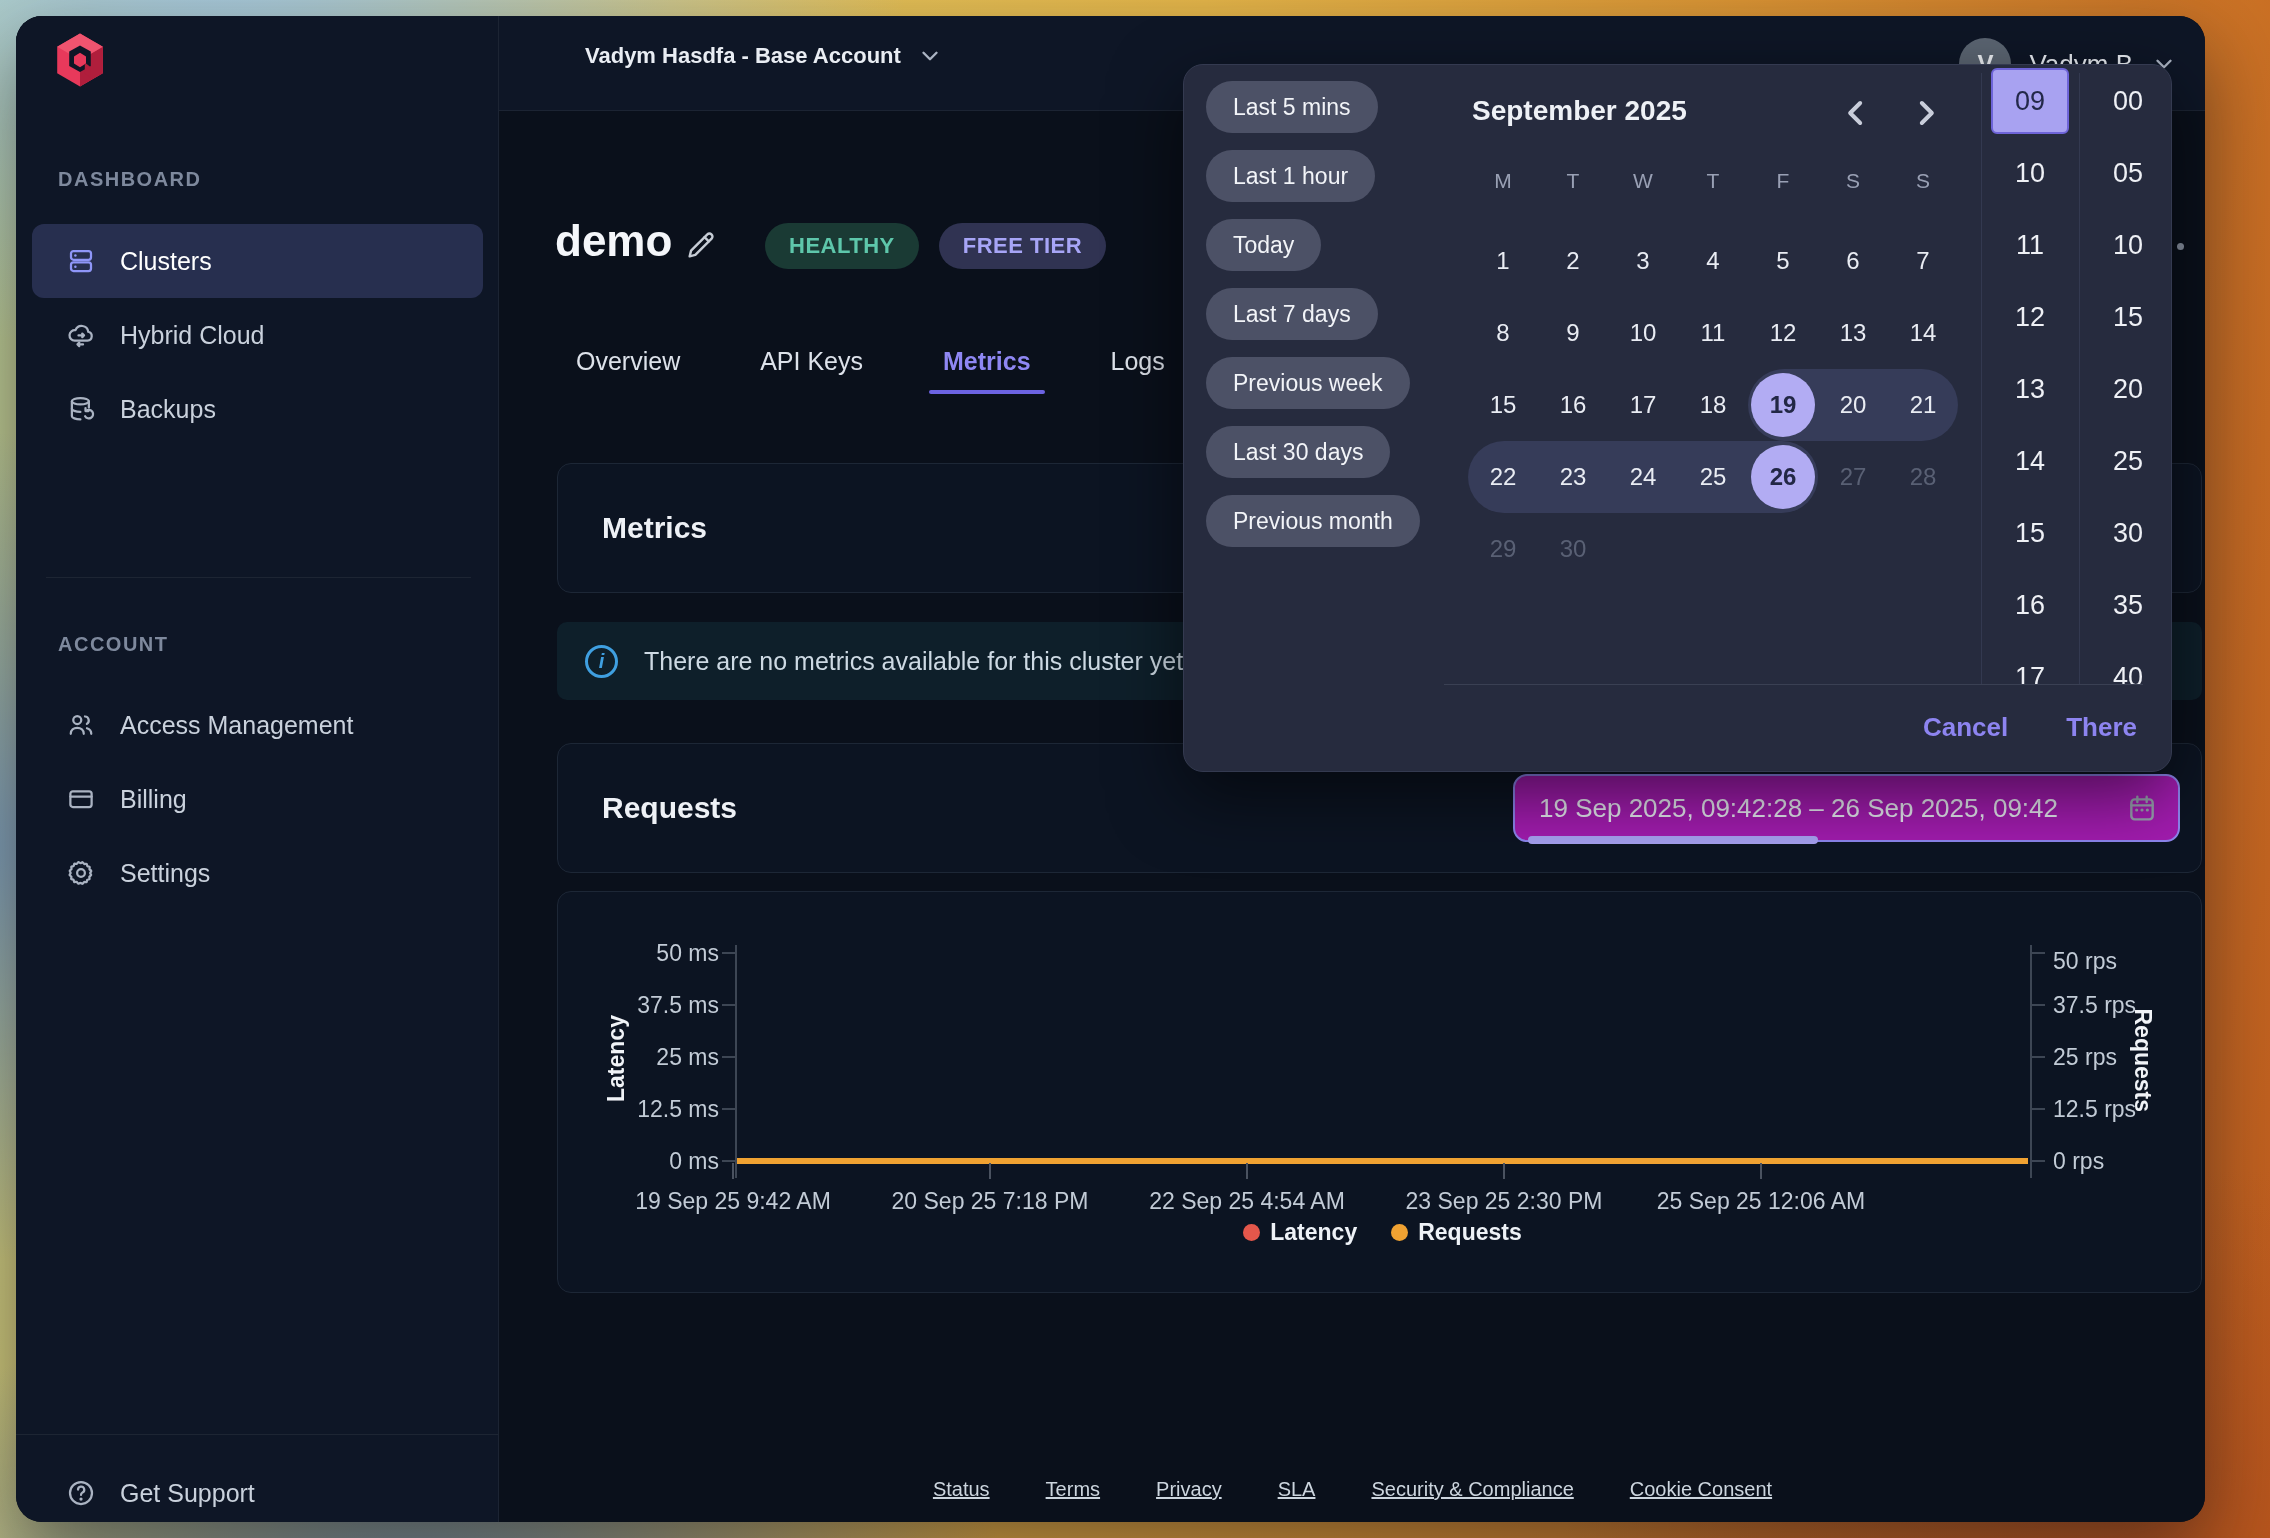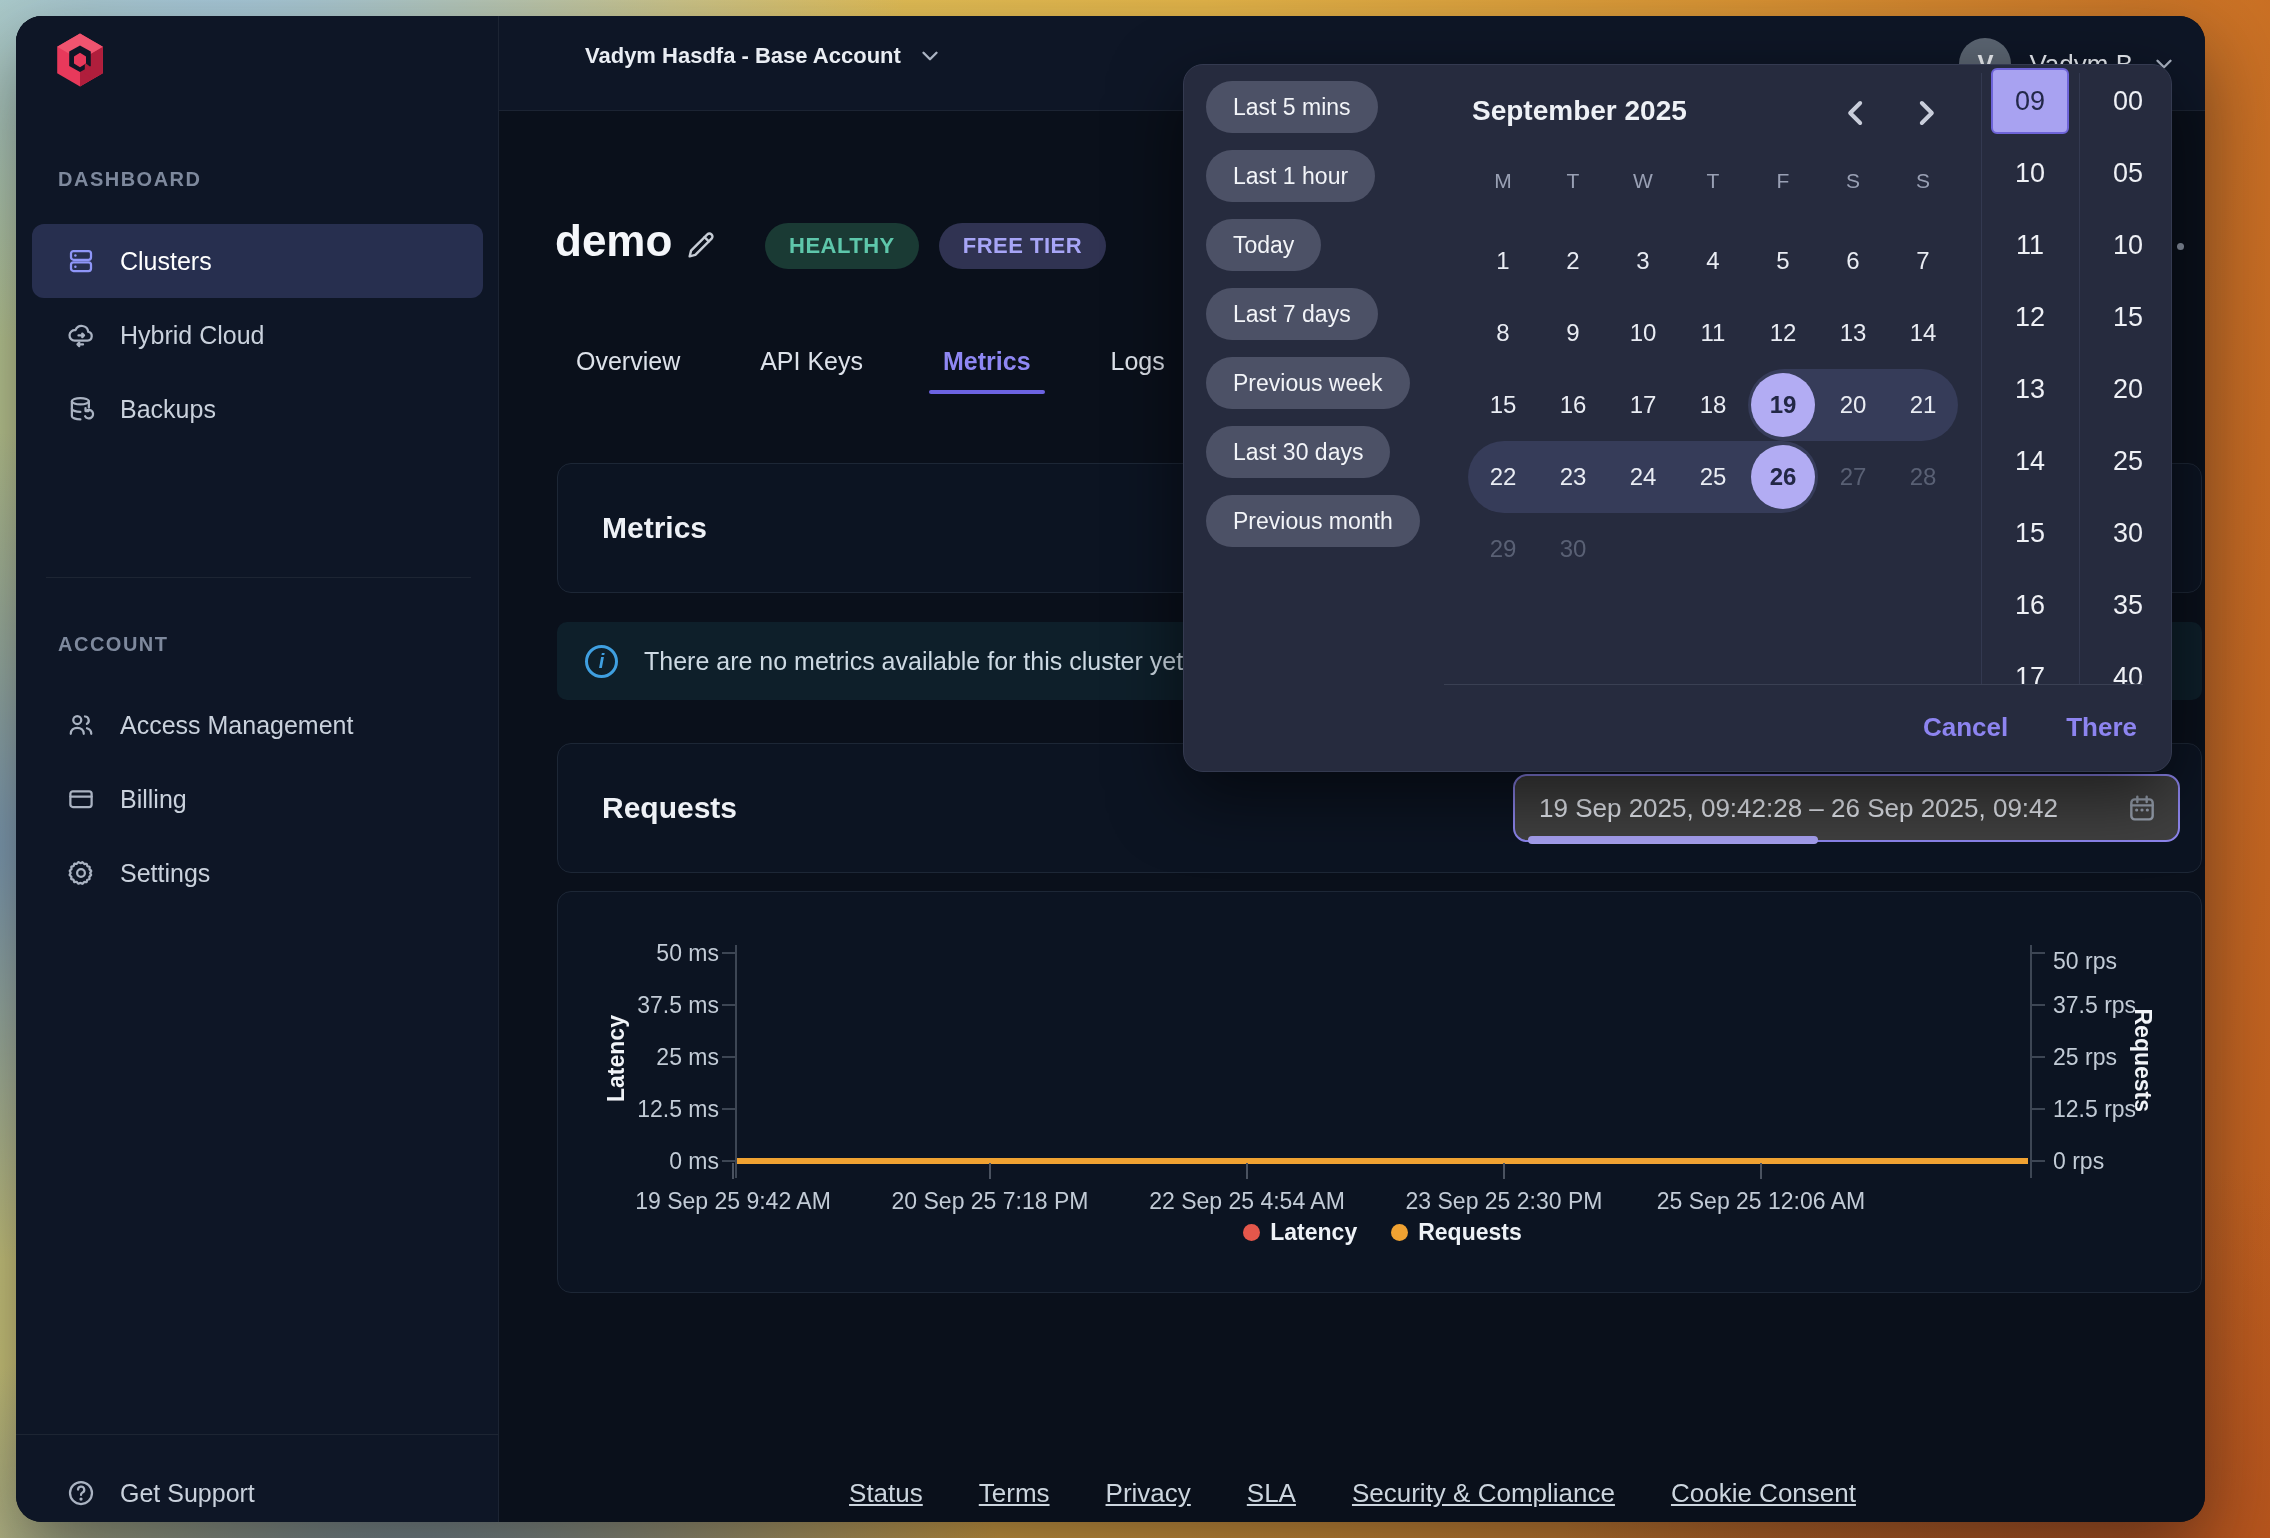--- a/index.html
+++ b/index.html
@@ -60,40 +60,40 @@
   #chart-card{left:541px;top:875px;width:1645px;height:402px;}
   .card-title{position:absolute;left:44px;top:0;height:100%;display:flex;align-items:center;
     font-size:30px;font-weight:700;color:#eef1f6;}
   #alert{left:541px;top:606px;width:1645px;height:78px;border-radius:10px;background:#0e1f2a;
     display:flex;align-items:center;padding-left:28px;gap:26px;}
   #alert .info-ic{width:33px;height:33px;border-radius:50%;border:3px solid #3f9fe0;color:#3f9fe0;
     display:flex;align-items:center;justify-content:center;font-size:20px;font-weight:700;font-style:italic;flex:0 0 33px;}
   #alert .msg{font-size:25px;color:#cdd9e3;}
   
   #date-input{left:1497px;top:758px;width:667px;height:68px;border:2px solid #8e86ef;border-radius:14px;
-    background:#404040;cursor:text;}
+    background:#a21caf;cursor:text;}
   #date-input .val{position:absolute;left:24px;top:0;height:64px;display:flex;align-items:center;
     font-size:26px;color:#e8ebf2;white-space:nowrap;}
   #date-input .cal-ic{position:absolute;right:20px;top:16px;width:32px;height:32px;color:#98a1af;}
   #date-input .underline{position:absolute;left:13px;bottom:-4px;width:290px;height:8px;border-radius:4px;background:#a7a1f2;}
   
   .ytick{position:absolute;height:24px;line-height:24px;font-size:23px;color:#c2cbd6;}
   #yticks-left{left:616px;top:925px;width:87px;}
   #yticks-left .ytick{width:87px;text-align:right;}
   #yticks-right{left:2037px;top:925px;width:160px;}
   .axis{background:#3d4654;}
   .vlabel{position:absolute;width:100px;text-align:center;font-size:23px;font-weight:700;color:#f0f3f7;}
   .xlabel{position:absolute;width:240px;text-align:center;top:1172px;font-size:23px;color:#c2cbd6;}
   #legend{left:719px;top:1203px;width:1295px;display:flex;justify-content:center;gap:34px;}
   .leg-item{display:flex;align-items:center;gap:10px;cursor:pointer;}
   .leg-dot{width:17px;height:17px;border-radius:50%;}
   .leg-name{font-size:23px;font-weight:700;color:#eef2f7;}
   
   #footer-links{left:484px;top:1462px;width:1705px;display:flex;justify-content:center;gap:56px;}
-  #footer-links a{font-size:26px;color:#ccd5de;text-decoration:underline;cursor:pointer;}
+  #footer-links a{font-size:20px;color:#ccd5de;text-decoration:underline;cursor:pointer;}
   
   #dp{left:1167px;top:48px;width:989px;height:708px;background:#262b3e;border:1px solid #343a50;
     border-radius:20px;box-shadow:0 24px 70px rgba(0,0,0,.55);z-index:50;}
   #dp-quick{left:22px;top:16px;display:flex;flex-direction:column;gap:17px;align-items:flex-start;}
   .pill{height:52px;display:inline-flex;align-items:center;padding:0 27px;border-radius:26px;
     background:#4c5166;color:#f2f4f8;font-size:23px;cursor:pointer;white-space:nowrap;}
   #dp-month{left:288px;top:30px;width:320px;font-size:28px;font-weight:700;color:#eef1f6;}
   .dp-nav{width:40px;height:40px;display:flex;align-items:center;justify-content:center;color:#c8cdda;cursor:pointer;}
   #dp-prev{left:652px;top:28px;} #dp-next{left:722px;top:28px;}
   #dp-weekdays{left:284px;top:104px;width:490px;display:flex;}

